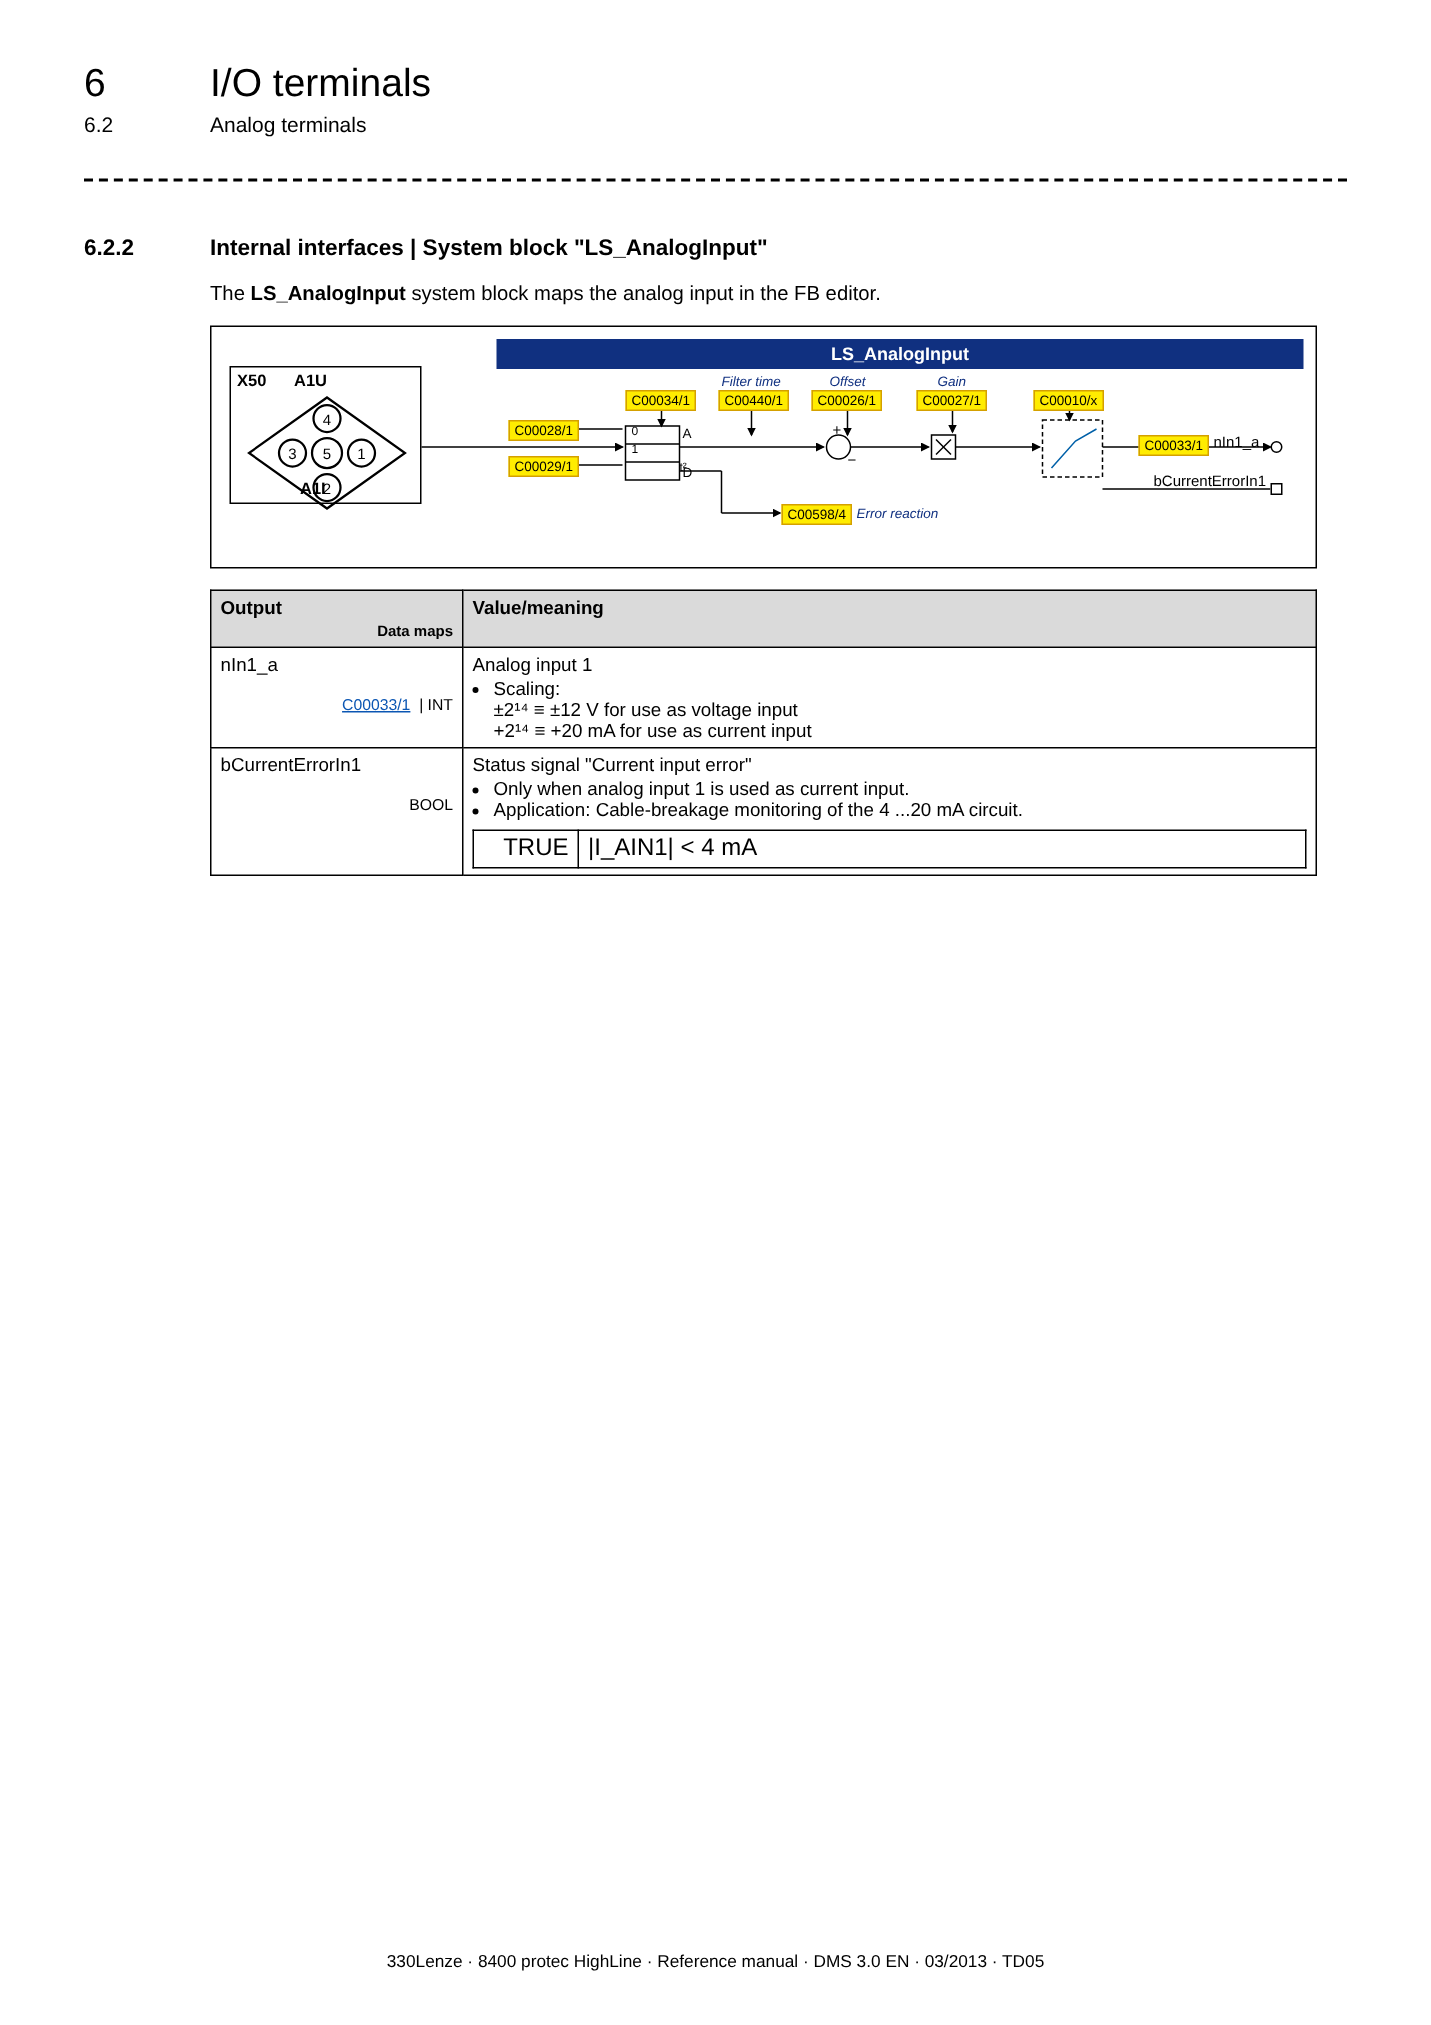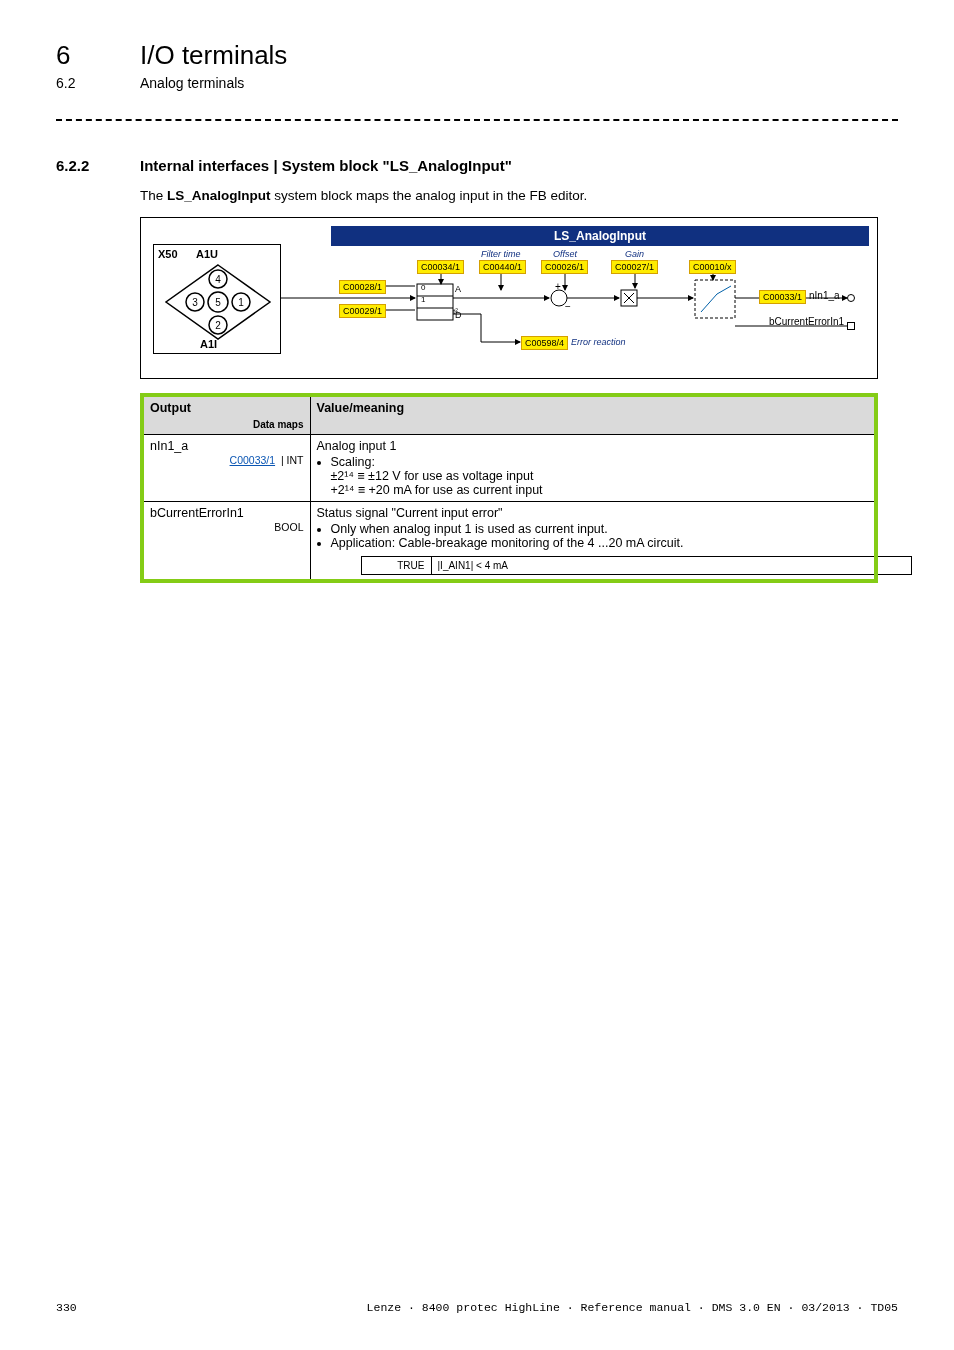--- a/index.html
+++ b/index.html
@@ -88,21 +88,21 @@
     text-align: center;
     font-size: 12px;
     line-height: 20px;
     font-weight: 700;
   }
   .connector-block {
     position: absolute;
     left: 12px;
     top: 26px;
     width: 128px;
-    height: 110px;
+    height: 92px;
     border: 1.5px solid #000;
   }
   .connector-block .top-lbl {
     position: absolute;
     top: 3px; left: 4px;
     font-size: 11px;
     font-weight: 700;
   }
   .connector-block .a1u {
     position: absolute;
@@ -142,21 +142,21 @@
     position: absolute;
     font-size: 10px;
     color: #000;
   }
   .small-port { position:absolute; width:8px;height:8px;border:1px solid #000; background:#fff;}
 
   
   .out-table {
     margin-top: 14px;
     width: 738px;
-    border: 4px solid #84cc16;
+    border: 1px solid #84cc16;
     border-collapse: collapse;
     font-size: 12.5px;
   }
   .out-table th, .out-table td {
     border: 1px solid #000;
     padding: 4px 6px;
     vertical-align: top;
     text-align: left;
   }
   .out-table thead th {
@@ -171,50 +171,48 @@
     margin-top: 4px;
   }
   .sig-name {
     display: block;
     font-size: 12.5px;
   }
   .sig-meta {
     display: block;
     text-align: right;
     font-size: 10.5px;
-    margin-top: 1px;
+    margin-top: 14px;
   }
   .code-link { color: #0B56B3; text-decoration: underline; }
   .val ul { margin: 2px 0 0 0; padding-left: 14px; }
   .val li { margin: 0; }
   .inner-table {
     margin-top: 6px;
     width: 100%;
     border-collapse: collapse;
-    font-size: 10px;
-    margin-left: 44px;
+    font-size: 16px;
   }
   .inner-table td {
     border: 1px solid #000;
     padding: 3px 6px;
   }
   .inner-table td:first-child {
     width: 70px;
     text-align: right;
   }
 
   .footer {
     position: absolute;
     bottom: 36px;
     left: 56px;
     right: 56px;
     display: flex;
-    justify-content: space-between;
+    justify-content: center;
     font-size: 11.5px;
-    font-family: Liberation Mono, monospace;
   }
 </style>
 </head>
 <body>
 
 <div class="page">
 
   <div class="header-row">
     <div class="header-num">6</div>
     <div class="header-title">I/O terminals</div>

